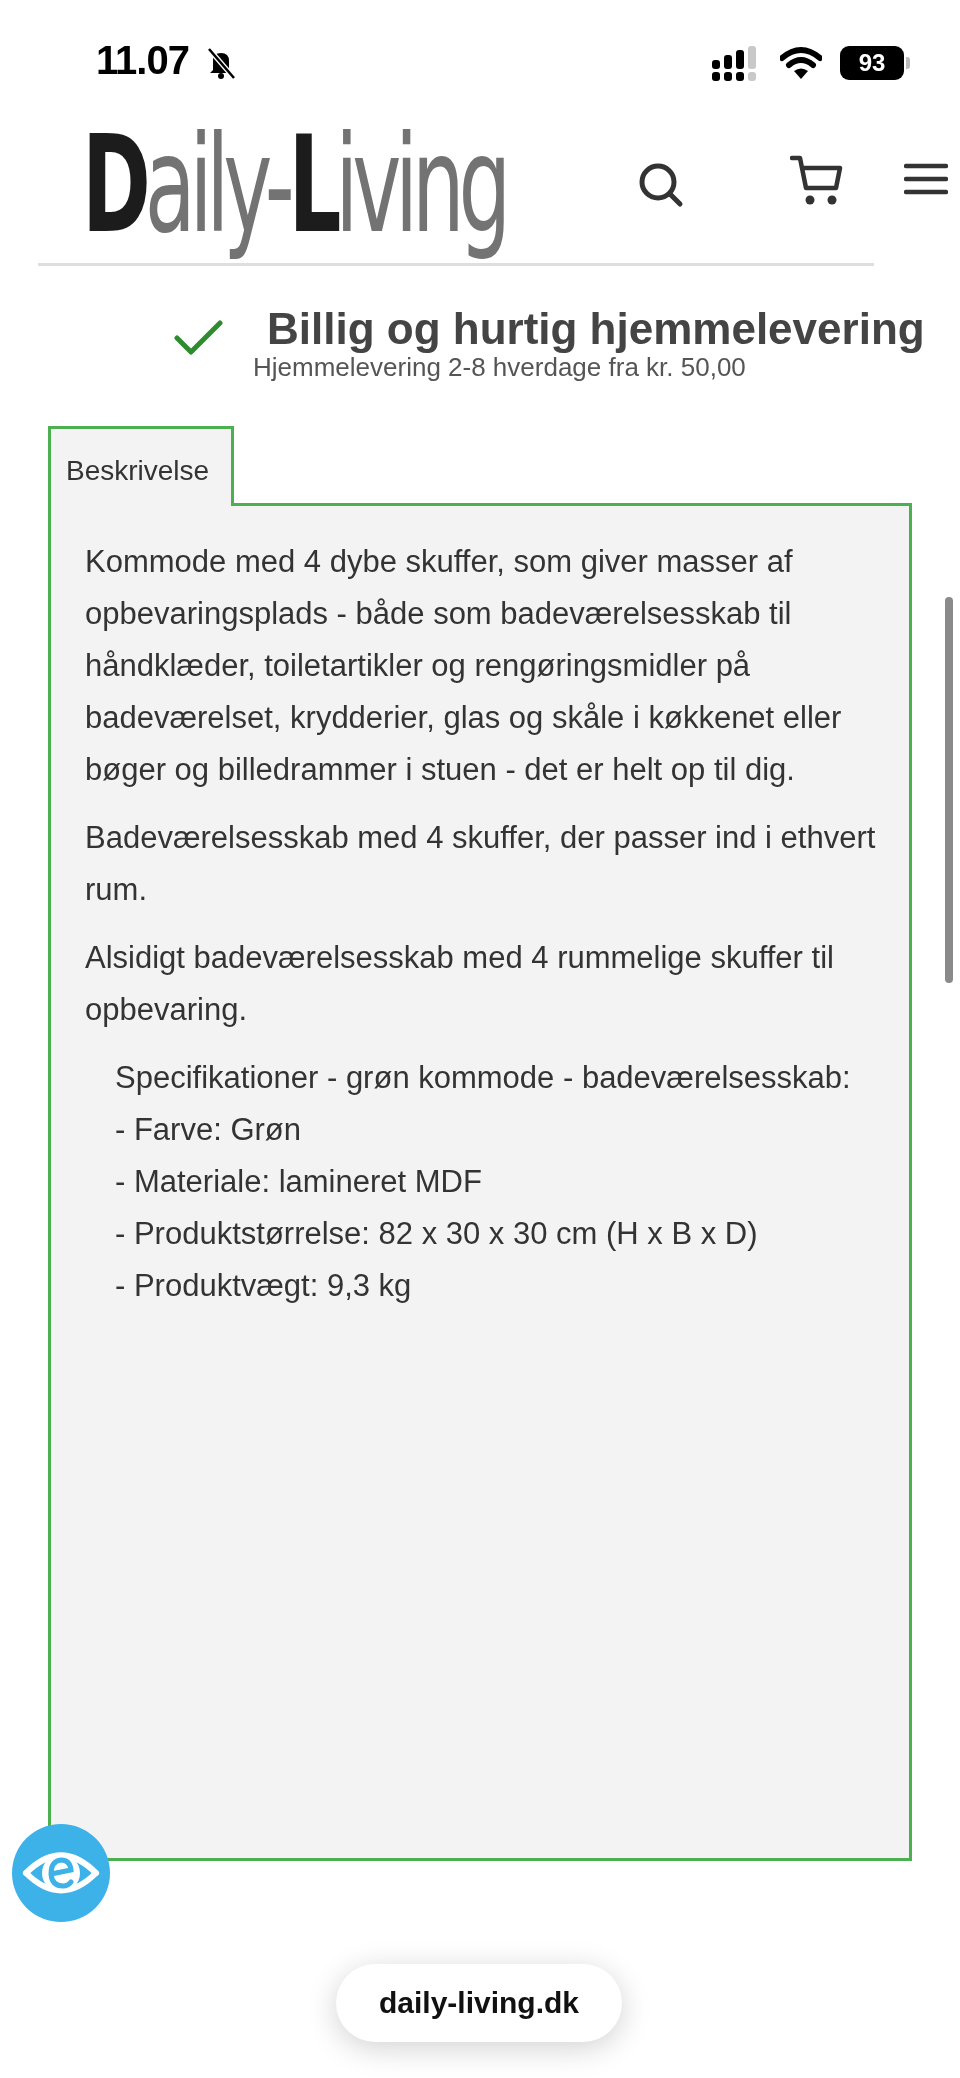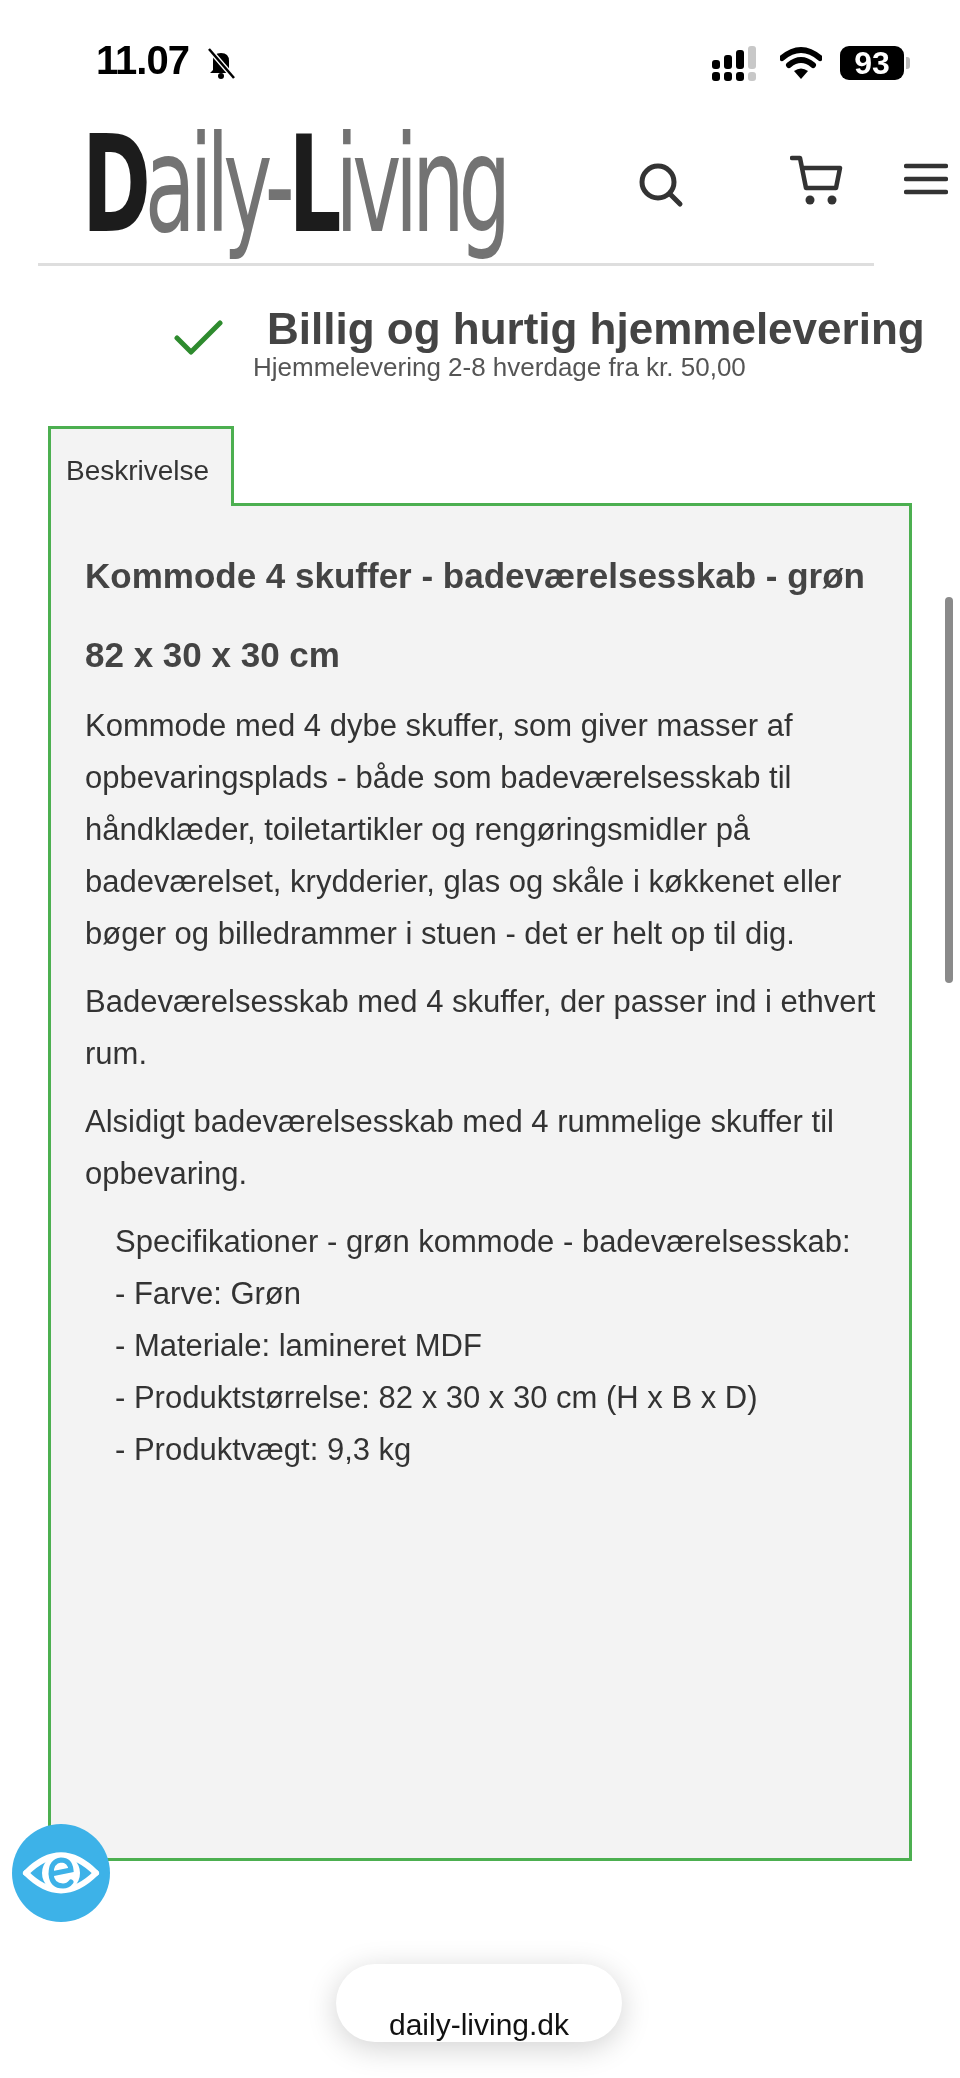--- a/index.html
+++ b/index.html
@@ -7,21 +7,21 @@
     width: 960px; height: 2078px; position: relative; overflow: hidden;
     background: #ffffff; font-family: "Liberation Sans", sans-serif; color: #333;
   }
   
   .status-bar { position: absolute; top: 0; left: 0; width: 960px; height: 110px; margin-left: 12px; }
   .time { position: absolute; left: 84px; top: 38px; font-size: 40px; font-weight: bold; color: #000; letter-spacing: -1px; }
   .bell { position: absolute; left: 192px; top: 46px; width: 34px; height: 34px; }
   .signal { position: absolute; left: 700px; top: 46px; width: 50px; height: 36px; }
   .wifi { position: absolute; left: 768px; top: 46px; width: 42px; height: 34px; }
   .battery { position: absolute; left: 828px; top: 46px; width: 64px; height: 34px; background: #000; border-radius: 9px;
-    color: #fff; font-weight: bold; font-size: 32px; display: flex; align-items: center; justify-content: center; }
+    color: #fff; font-weight: bold; font-size: 24px; display: flex; align-items: center; justify-content: center; }
   .battery-cap { position: absolute; left: 894px; top: 57px; width: 4px; height: 12px; background: #bbb; border-radius: 0 3px 3px 0; }
 
   
   .site-header { position: absolute; top: 110px; left: 0; width: 836px; height: 153px; border-bottom: 3px solid #dedede; margin-left: 38px; }
   .logo { position: absolute; left: 44px; top: 0px; font-family: "DejaVu Sans", sans-serif; font-size: 134px; line-height: 150px;
     letter-spacing: -10px; transform: scaleX(0.62); transform-origin: left top; white-space: nowrap; }
   .logo .dark { color: #1c1c1c; font-weight: bold; }
   .logo .light { color: #737373; }
   .hdr-icon { position: absolute; }
   .search-btn { left: 598px; top: 50px; width: 52px; height: 52px; }
@@ -46,21 +46,21 @@
   .spec-line { display: block; margin-left: 30px; }
 
   
   .scrollbar { position: absolute; left: 945px; top: 597px; width: 8px; height: 386px; background: #8a8a8a; border-radius: 4px; }
 
   
   .a11y-btn { position: absolute; left: 12px; top: 1824px; width: 98px; height: 98px; border-radius: 50%; background: #3db2e8; }
 
   
   .url-pill { position: absolute; left: 336px; top: 1964px; width: 286px; height: 78px; border-radius: 39px; background: #fff;
-    box-shadow: 0 6px 30px rgba(0,0,0,0.18); display: flex; align-items: flex-end; justify-content: center; }
+    box-shadow: 0 6px 30px rgba(0,0,0,0.18); display: flex; align-items: center; justify-content: center; font-weight: bold; }
   .url-pill span { font-size: 30px; color: #111; }
 </style>
 </head>
 <body>
 
 <div class="status-bar">
   <span class="time">11.07</span>
   <svg class="bell" viewBox="0 0 34 34">
     <path d="M9 24 L9 15 Q9 7 17 7 Q25 7 25 15 L25 24 L28 27 L6 27 Z" fill="#000"></path>
     <circle cx="17" cy="30" r="3" fill="#000"></circle>
@@ -115,21 +115,20 @@
   <div class="delivery-title">Billig og hurtig hjemmelevering</div>
   <div class="delivery-sub">Hjemmelevering 2-8 hverdage fra kr. 50,00</div>
 </div>
 
 <div class="tab">
   <span>Beskrivelse</span>
 </div>
 
 <div class="panel">
   <div class="panel-inner">
-    <h2 class="product-title">Kommode 4 skuffer - badeværelsesskab - grøn 82 x 30 x 30 cm</h2>
     <p class="para">Kommode med 4 dybe skuffer, som giver masser af opbevaringsplads - både som badeværelsesskab til håndklæder, toiletartikler og rengøringsmidler på badeværelset, krydderier, glas og skåle i køkkenet eller bøger og billedrammer i stuen - det er helt op til dig.</p>
     <p class="para">Badeværelsesskab med 4 skuffer, der passer ind i ethvert rum.</p>
     <p class="para">Alsidigt badeværelsesskab med 4 rummelige skuffer til opbevaring.</p>
     <p class="para">
       <span class="spec-line">Specifikationer - grøn kommode - badeværelsesskab:</span>
       <span class="spec-line">- Farve: Grøn</span>
       <span class="spec-line">- Materiale: lamineret MDF</span>
       <span class="spec-line">- Produktstørrelse: 82 x 30 x 30 cm (H x B x D)</span>
       <span class="spec-line">- Produktvægt: 9,3 kg</span>
     </p>

